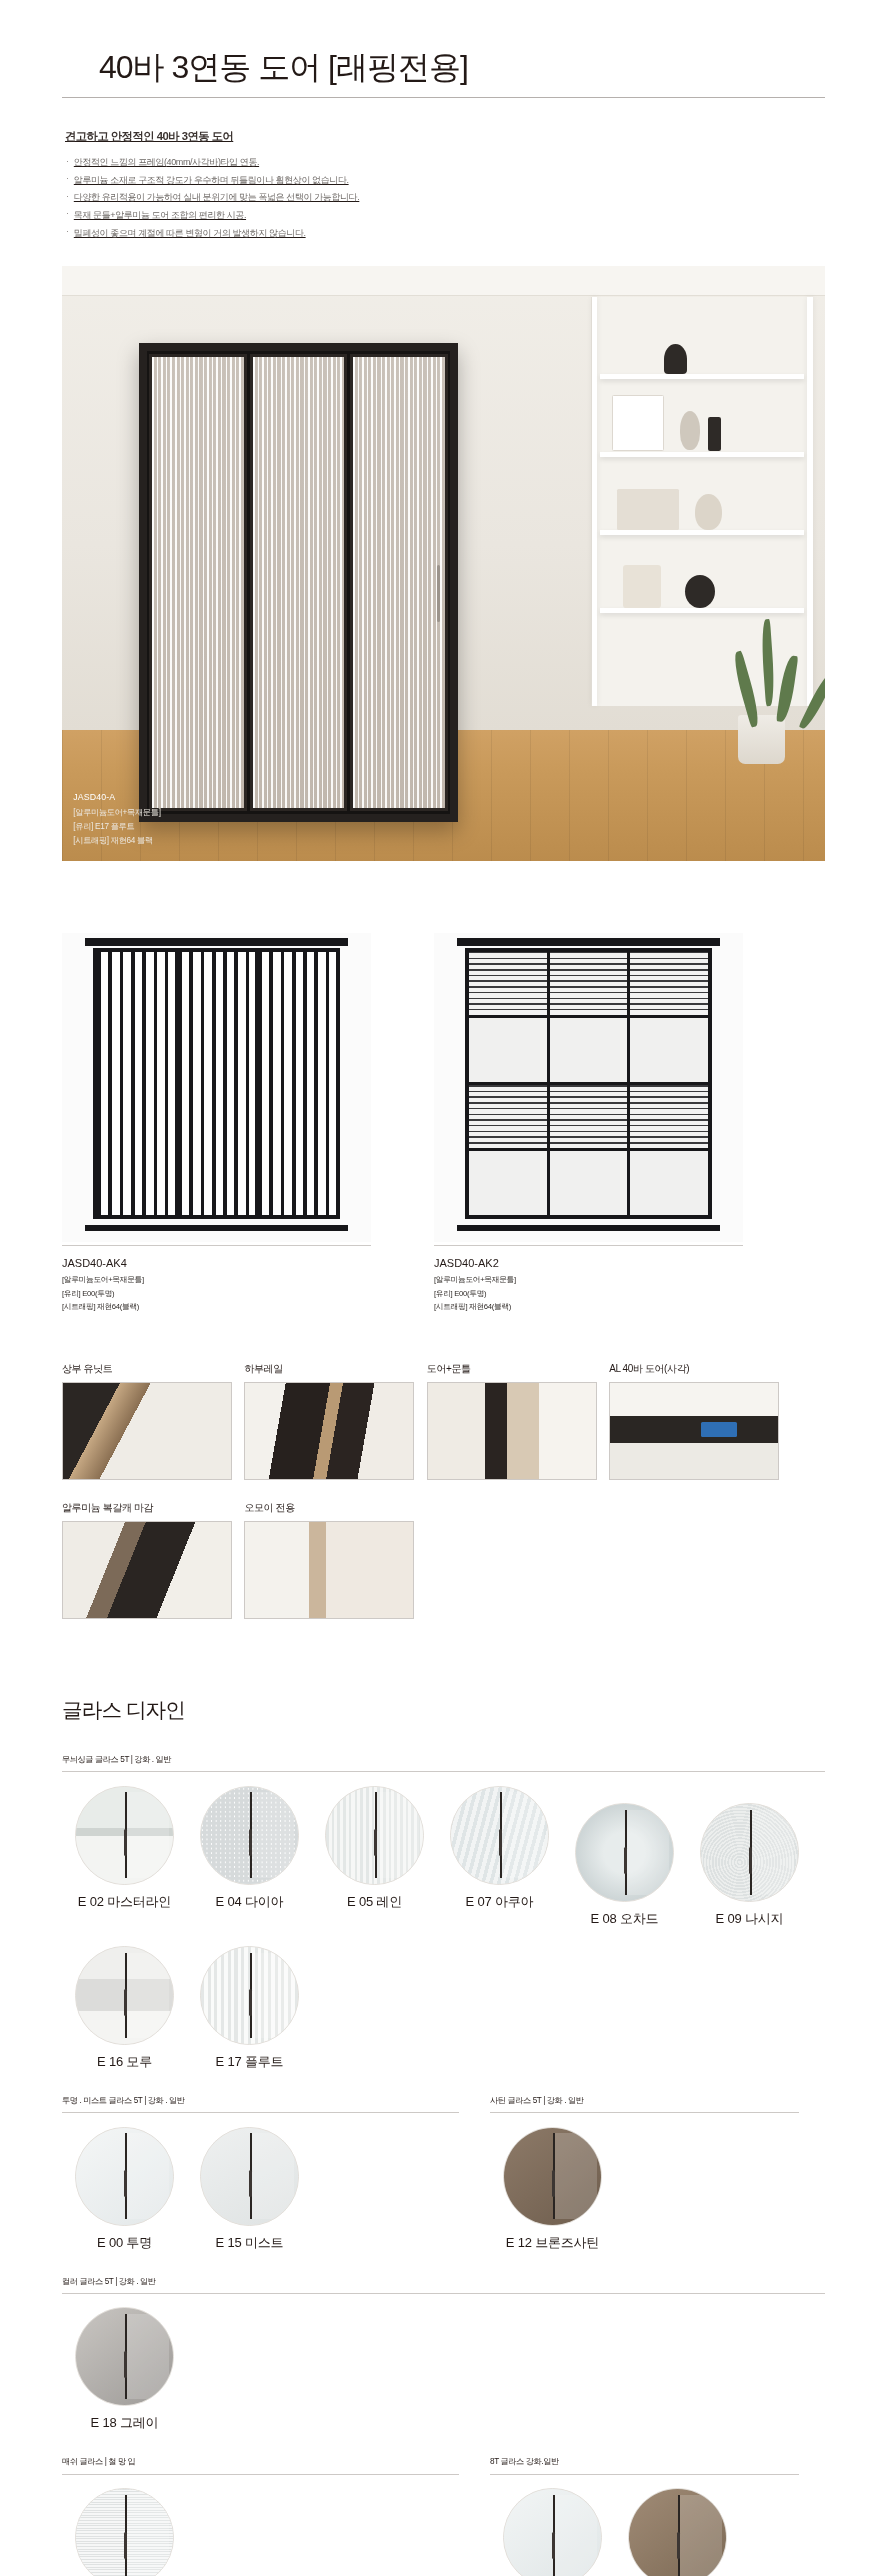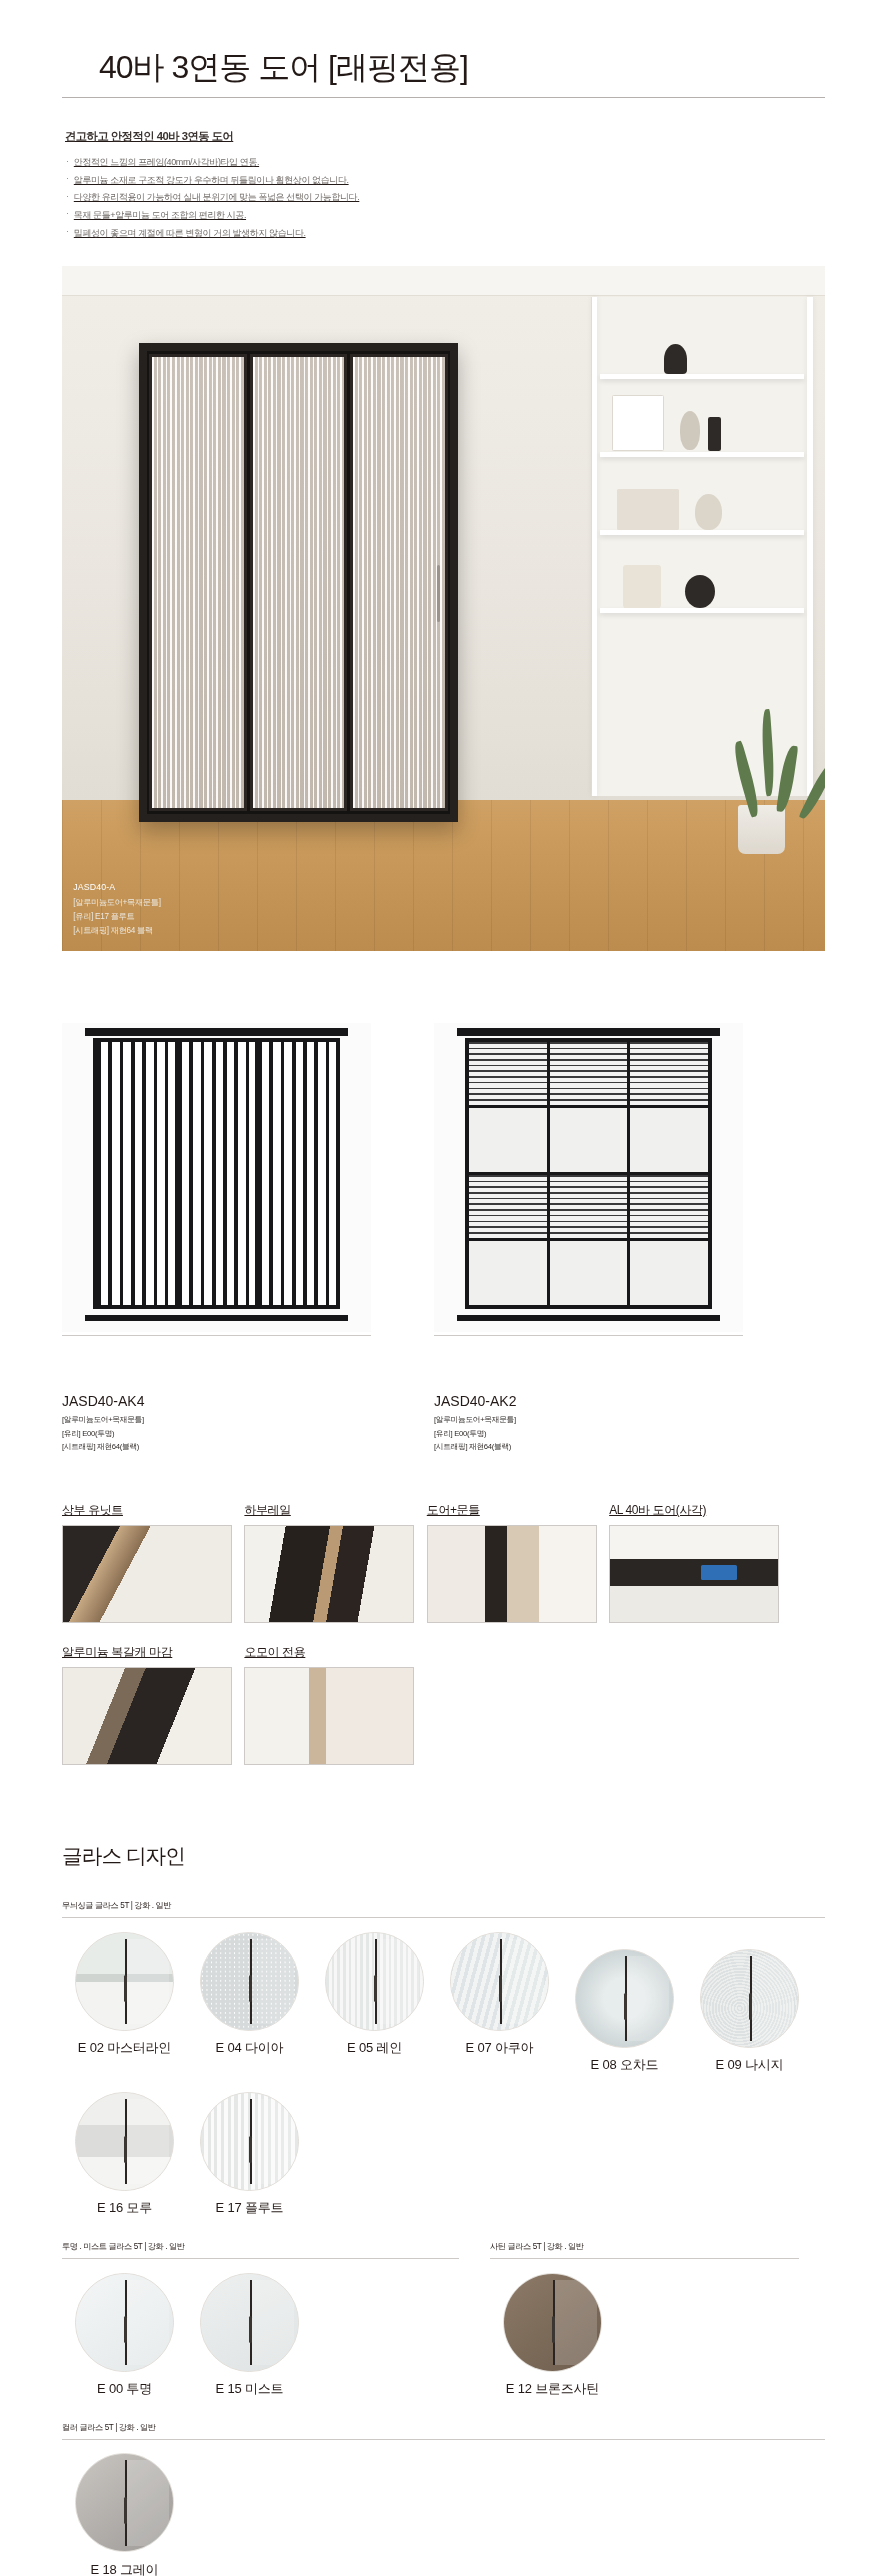--- a/index.html
+++ b/index.html
@@ -53,21 +53,21 @@
     position: absolute;
     left: 1px;
     top: -2.6px;
     font-size: 9.3px;
     color: #8d8885;
   }
 
   
   .hero {
     margin: 24px 62px 0 62px;
-    height: 685px;
+    height: 595px;
     position: relative;
     overflow: hidden;
     background: #14532d;
   }
   .hero-wall {
     position: absolute; left: 0; top: 0; width: 100%; height: 78%;
     background: linear-gradient(180deg,#f1eee8 0%, #eae6df 60%, #e2ddd4 100%);
   }
   .hero-floor {
     position: absolute; left: 0; top: 78%; width: 100%; height: 22%;
@@ -183,30 +183,30 @@
   }
   .dg-cell.plain { background:#f0f0ef; }
   .dg-toprail {
     position:absolute; left:23px; right:23px; top:5.2px; height:7.2px; background:#17171a;
   }
   .dg-botrail {
     position:absolute; left:23px; right:23px; bottom:11.3px; height:6.2px; background:#17171a;
   }
   .dg-caption-rule { border-top: 0.5px solid #cdc9c6; margin-top: 3.1px; }
   .dg-caption { padding-top: 8.2px; line-height: 1.72; }
-  .dg-caption .code { display:block; font-size: 14px; color:#231916;margin-top:45px; }
+  .dg-caption .code { display:block; font-size: 11px; color:#231916; }
   .dg-caption .meta { display:block; font-size: 7.7px; color:#2f2a27; letter-spacing:-0.3px; }
 
   
   .detail-section { margin: 49px 62px 0 62px; }
   .detail-row { display: flex; gap: 12.4px; margin-bottom: 20.6px; }
   .detail-item { width: 170px; }
   .detail-label {
-    font-size: 12px; color: #231916; letter-spacing: -0.4px;
-    margin-bottom: 6.2px; white-space: nowrap; text-decoration: underline;
+    font-size: 10px; color: #231916; letter-spacing: -0.4px;
+    margin-bottom: 6.2px; white-space: nowrap;
   }
   .detail-thumb {
     width: 170px; height: 98px; border: 0.5px solid #cdc9c6; overflow: hidden;
     position: relative; background: #ffffff;
   }
   .th-a { background: linear-gradient(118deg,#2b2623 0%,#2b2623 26%, #c6a883 26%, #8a6f52 40%, #efece6 40%, #efece6 100%); }
   .th-b { background: linear-gradient(100deg,#f3f1ec 0 22%, #27211e 22% 46%, #b99a74 46% 53%, #2b2421 53% 70%, #f0ece6 70% 100%); }
   .th-c { background: linear-gradient(90deg,#efebe4 0 34%, #2a2421 34% 47%, #d8c9b4 47% 66%, #f6f3ee 66% 100%); }
   .th-d { background: linear-gradient(180deg,#f6f4f0 0 34%, #2a2623 34% 62%, #eceae4 62% 100%); }
   .th-d::after{

